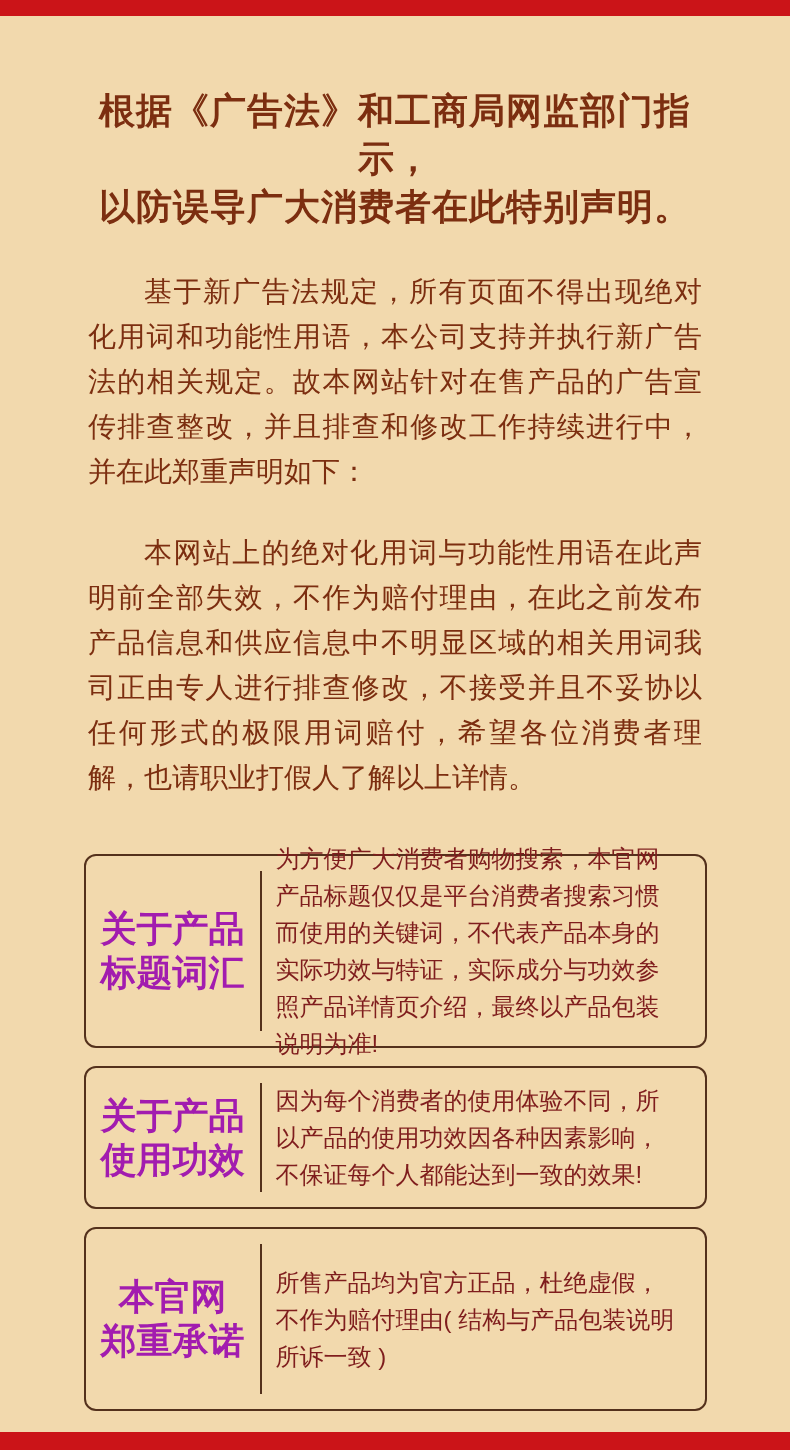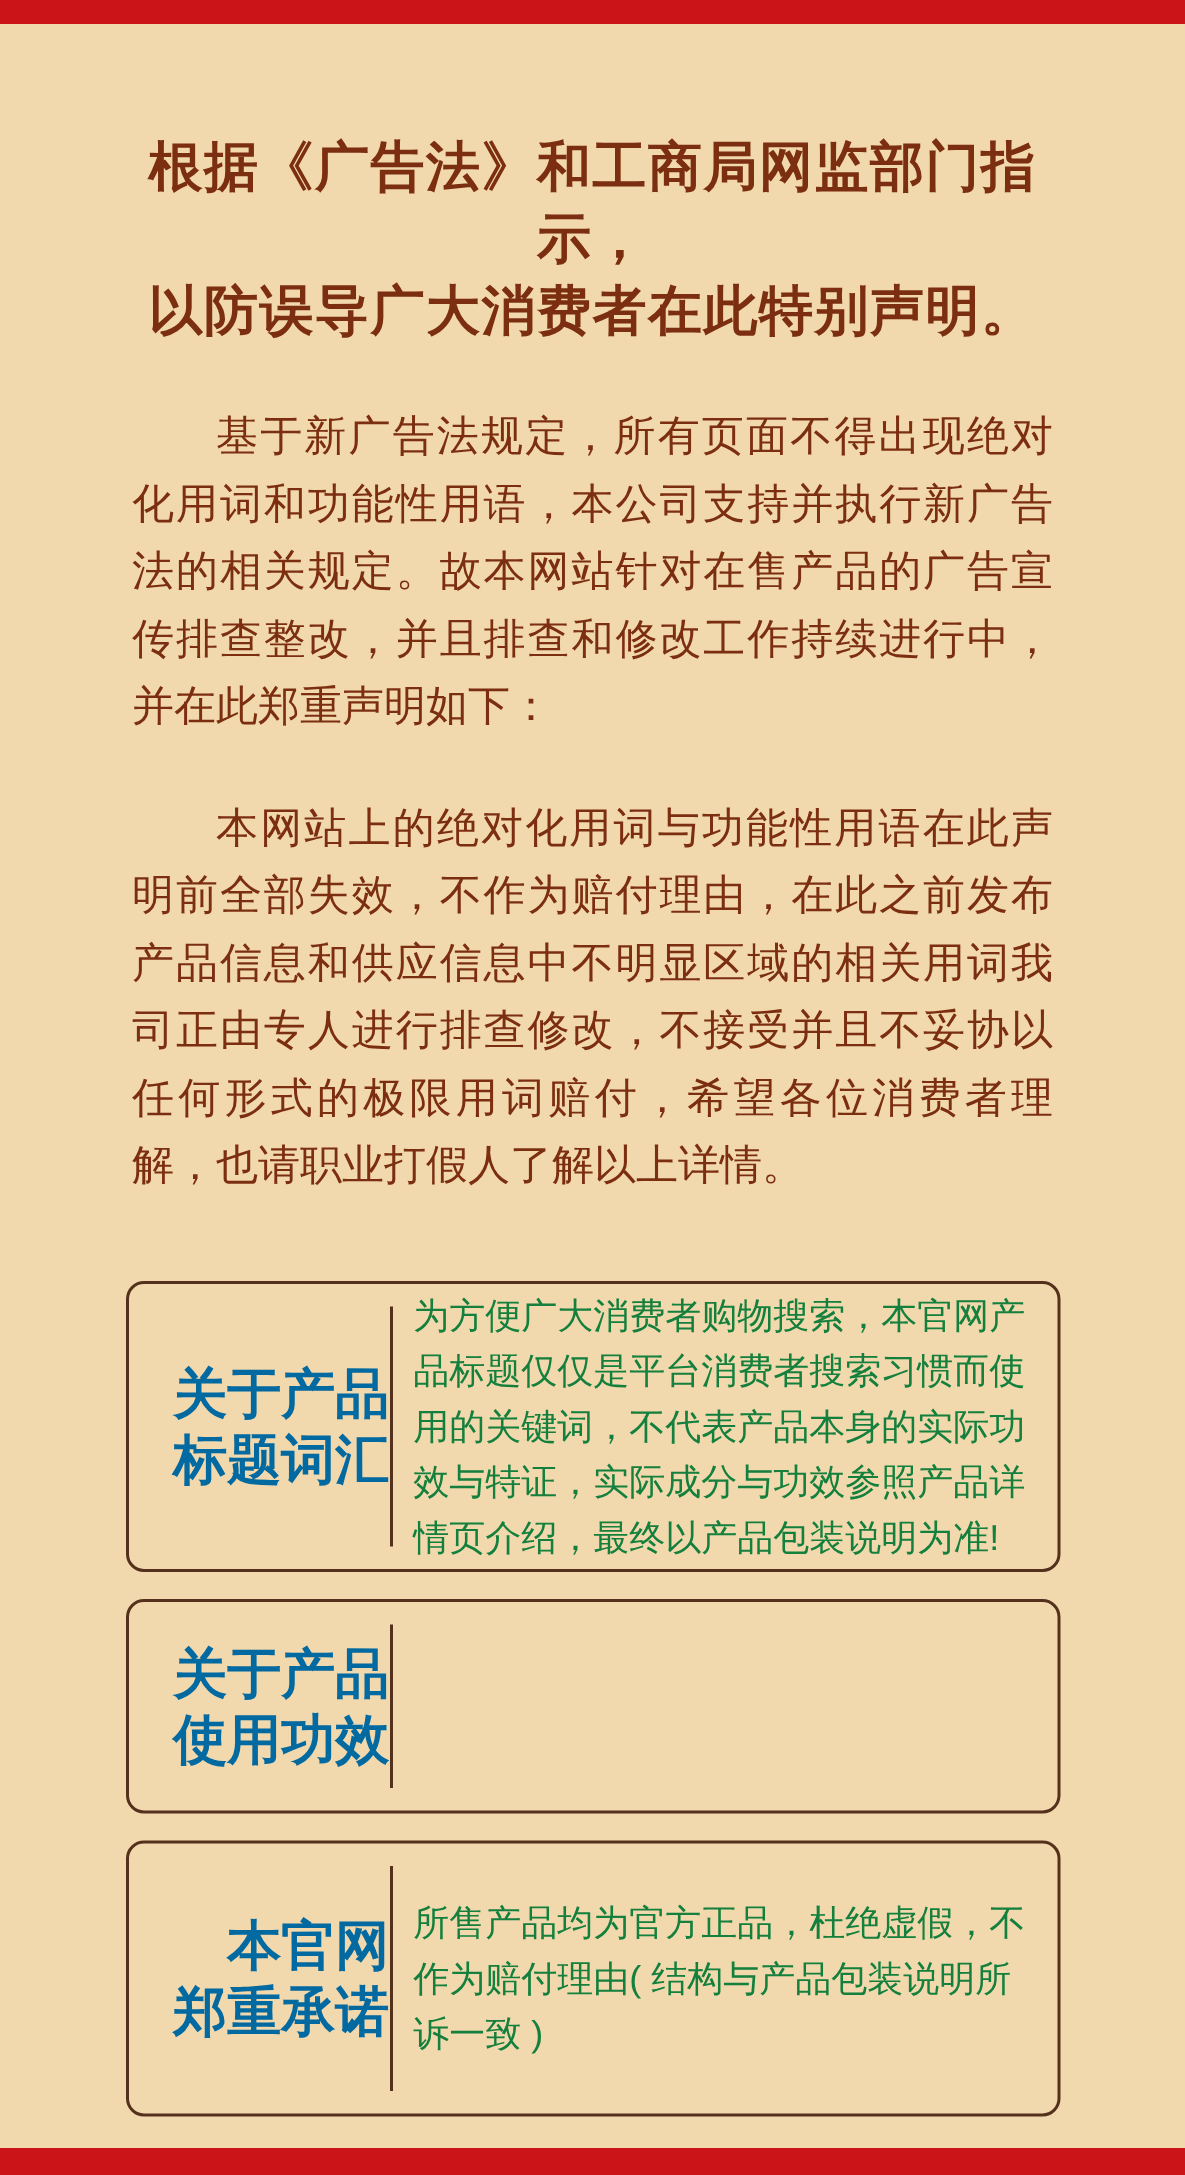--- a/index.html
+++ b/index.html
@@ -46,38 +46,38 @@
   }
   .box-1{height:194px;}
   .box-2{height:143px;}
   .box-3{height:184px;}
   .box-label{
     width:174px;
     flex:0 0 174px;
     display:flex;
     flex-direction:column;
     justify-content:center;
-    align-items:flex-end;
-    color:#0369a1;
+    align-items:center;
+    color:#a21caf;
     font-size:36px;
     font-weight:bold;
     line-height:44px;
     text-align:center;
   }
   .box-divider{
     width:2px;
     background:#54311c;
     margin:15px 0;
   }
   .box-text{
     flex:1;
     display:flex;
     align-items:center;
-    padding:12px 8px 12px 14px;
-    color:#15803d;
+    padding:12px 26px 12px 14px;
+    color:#7f1d1d;
     font-size:24px;
     line-height:37px;
     font-family:"Liberation Sans","DejaVu Sans",sans-serif;
     text-align:left;
   }
   .footer-note{
     margin-top:30px;
     text-align:center;
     color:#7c2e10;
     font-size:28px;
@@ -111,20 +111,21 @@
       <div class="box-divider"></div>
       <div class="box-text">为方便广大消费者购物搜索，本官网产品标题仅仅是平台消费者搜索习惯而使用的关键词，不代表产品本身的实际功效与特证，实际成分与功效参照产品详情页介绍，最终以产品包装说明为准!</div>
     </div>
 
     <div class="notice-box box-2">
       <div class="box-label">
         <div>关于产品</div>
         <div>使用功效</div>
       </div>
       <div class="box-divider"></div>
+      <div class="box-text">因为每个消费者的使用体验不同，所以产品的使用功效因各种因素影响，不保证每个人都能达到一致的效果!</div>
     </div>
 
     <div class="notice-box box-3">
       <div class="box-label">
         <div>本官网</div>
         <div>郑重承诺</div>
       </div>
       <div class="box-divider"></div>
       <div class="box-text">所售产品均为官方正品，杜绝虚假，不作为赔付理由( 结构与产品包装说明所诉一致 )</div>
     </div>

